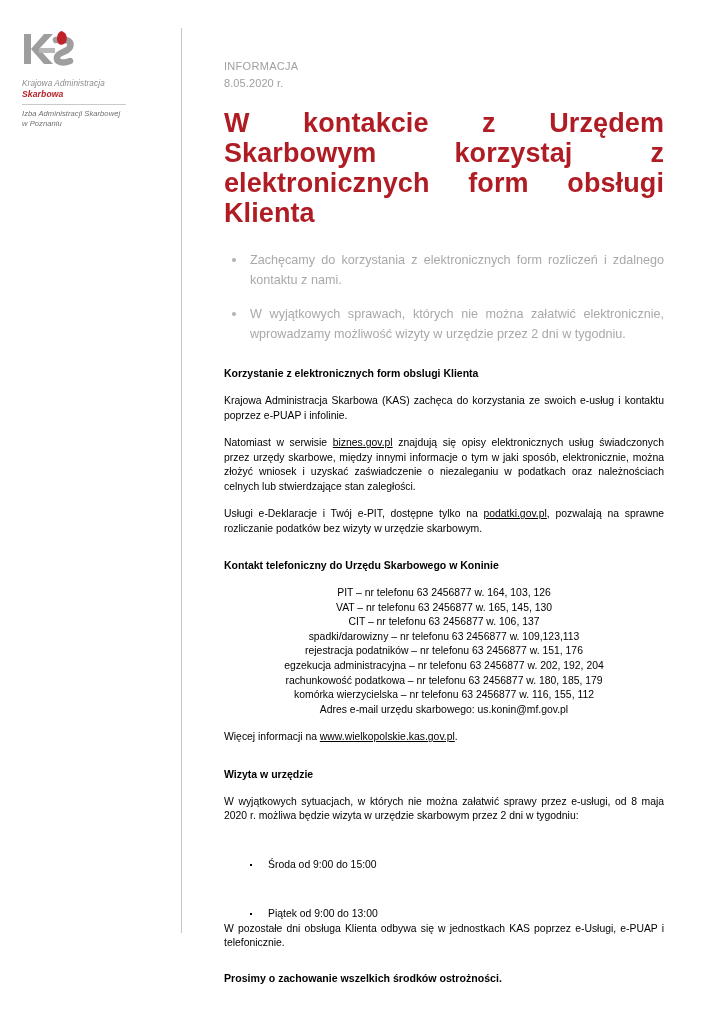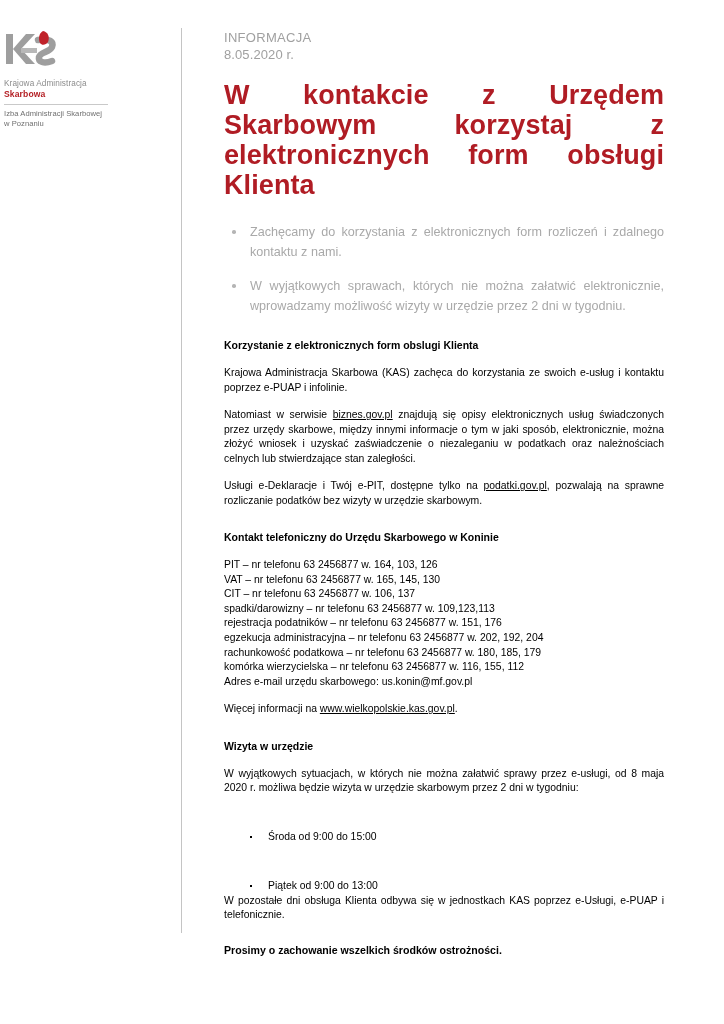--- a/index.html
+++ b/index.html
@@ -21,23 +21,24 @@
   .page {
     position: relative;
     width: 724px;
     height: 1024px;
     background: #ffffff;
   }
 
   
   .masthead {
     position: absolute;
-    left: 4px;
+    left: 22px;
     top: 28px;
     width: 150px;
+    font-style: italic;
   }
   .logo-mark {
     width: 62px;
     height: 42px;
     position: relative;
     margin-bottom: 8px;
   }
   .logo-mark svg { display: block; }
 
   .org-line1 {
@@ -80,24 +81,25 @@
 
   
   .content {
     position: absolute;
     left: 224px;
     top: 30px;
     width: 440px;
   }
 
   .kicker {
-    font-size: 13px;
+    font-size: 11px;
     line-height: 16.5px;
     color: #a0a0a0;
     letter-spacing: .3px;
+    margin-top: 28px;
   }
   .kicker .date {
     letter-spacing: .1px;
   }
 
   .headline {
     margin-top: 17px;
     font-size: 27px;
     line-height: 30px;
     font-weight: bold;
@@ -155,20 +157,21 @@
   .link {
     text-decoration: underline;
     color: #000;
   }
 
   .phone-list {
     margin-top: 13px;
     font-size: 10.4px;
     line-height: 14.6px;
     color: #000;
+    text-align: center;
   }
   .phone-list div { white-space: nowrap; }
 
   .hours {
     margin: 0;
     padding: 0;
     list-style: none;
   }
   .hours li {
     position: relative;

